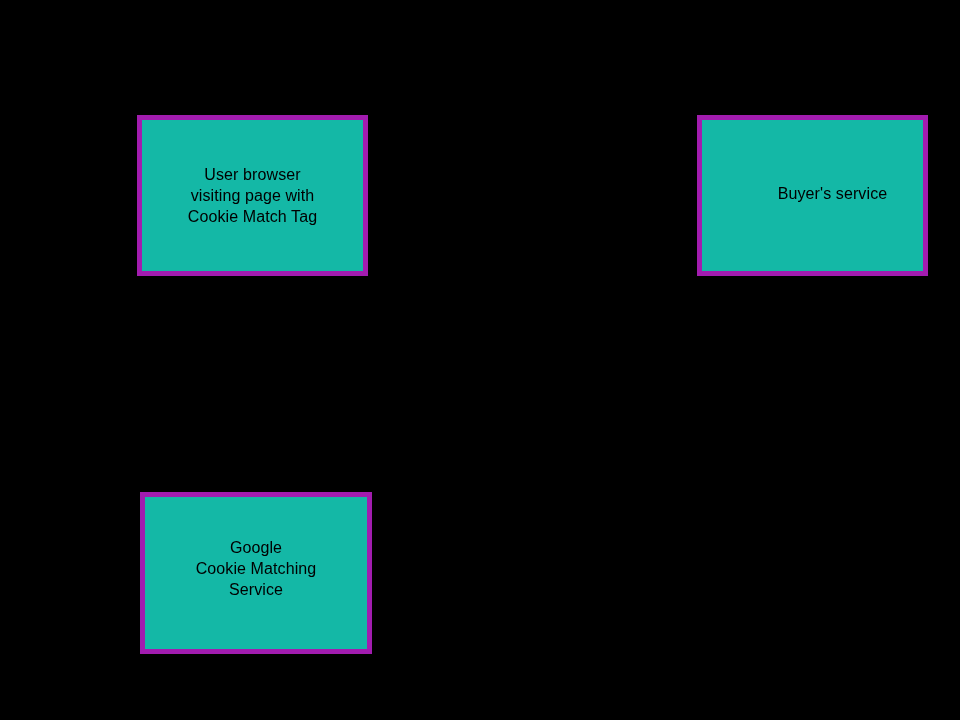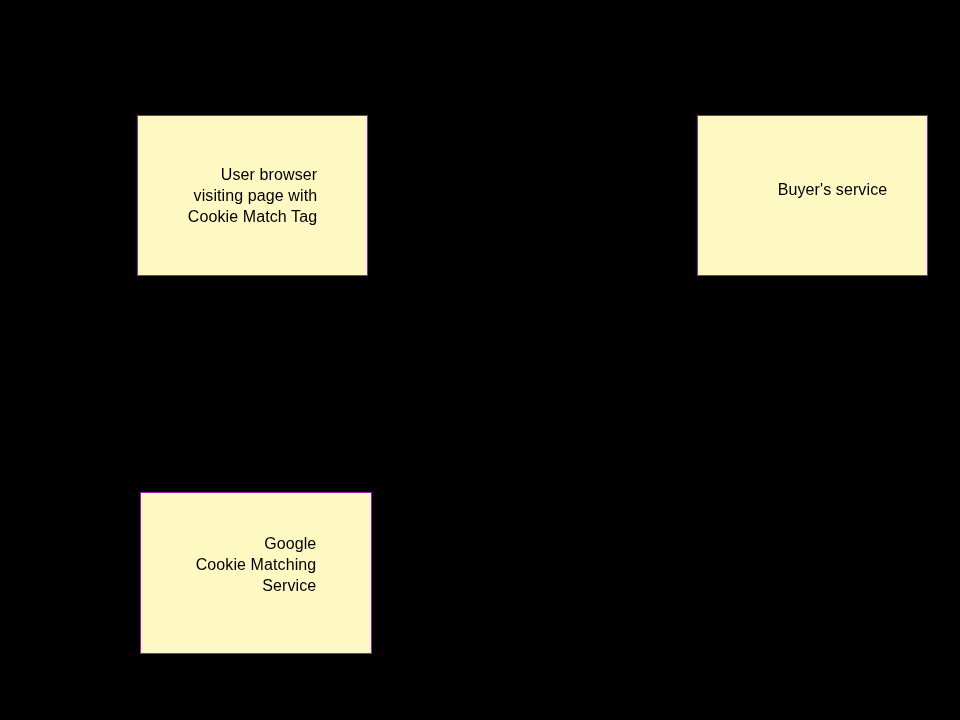--- a/index.html
+++ b/index.html
@@ -16,26 +16,26 @@
   }
   #diagram-canvas {
     position: relative;
     width: 960px;
     height: 720px;
     background: #000000;
   }
   .node {
     position: absolute;
     box-sizing: border-box;
-    background: #fef9c3;
-    border: 1px solid #a21caf;
+    background: #14b8a6;
+    border: 5px solid #a21caf;
     display: flex;
     align-items: center;
     justify-content: center;
-    text-align: right;
+    text-align: center;
   }
   .node-label {
     color: #000000;
     font-family: "Liberation Sans", sans-serif;
     font-size: 16px;
     line-height: 21px;
     white-space: pre-line;
     letter-spacing: 0.1px;
   }
   

